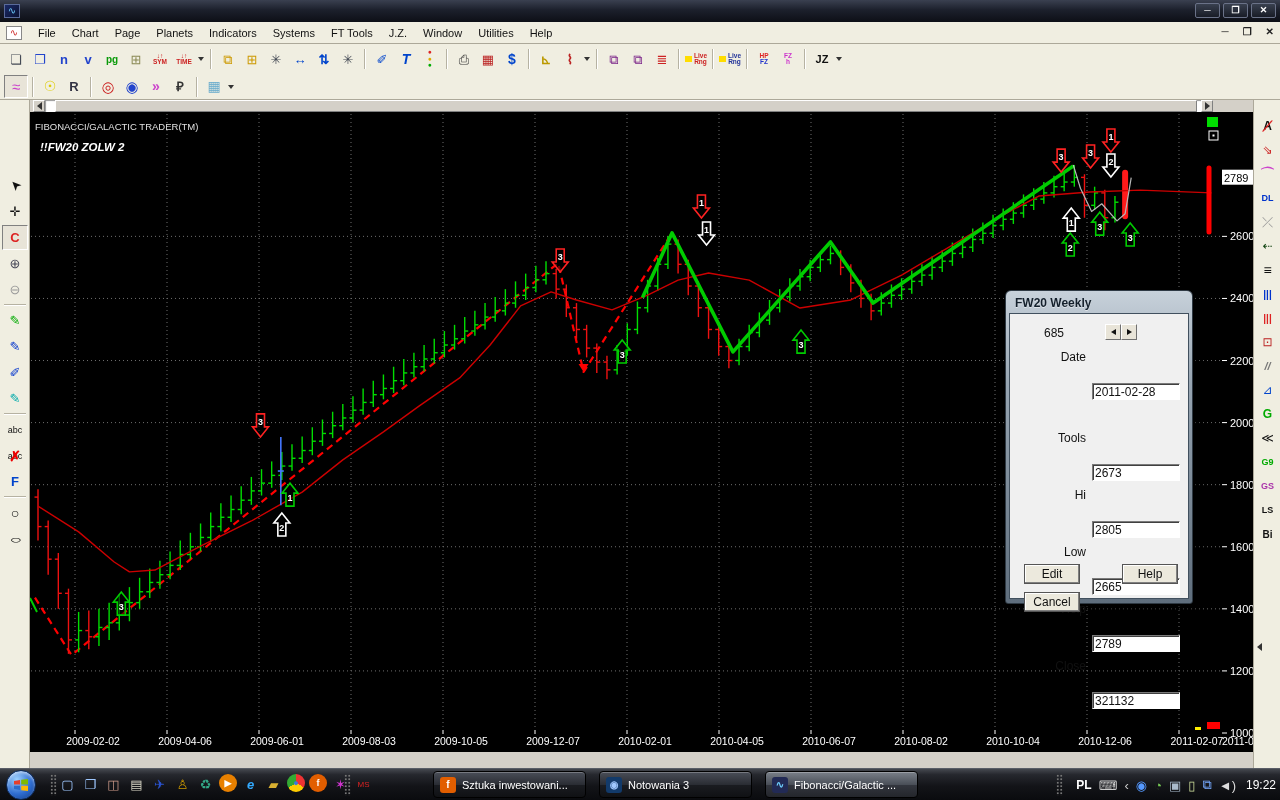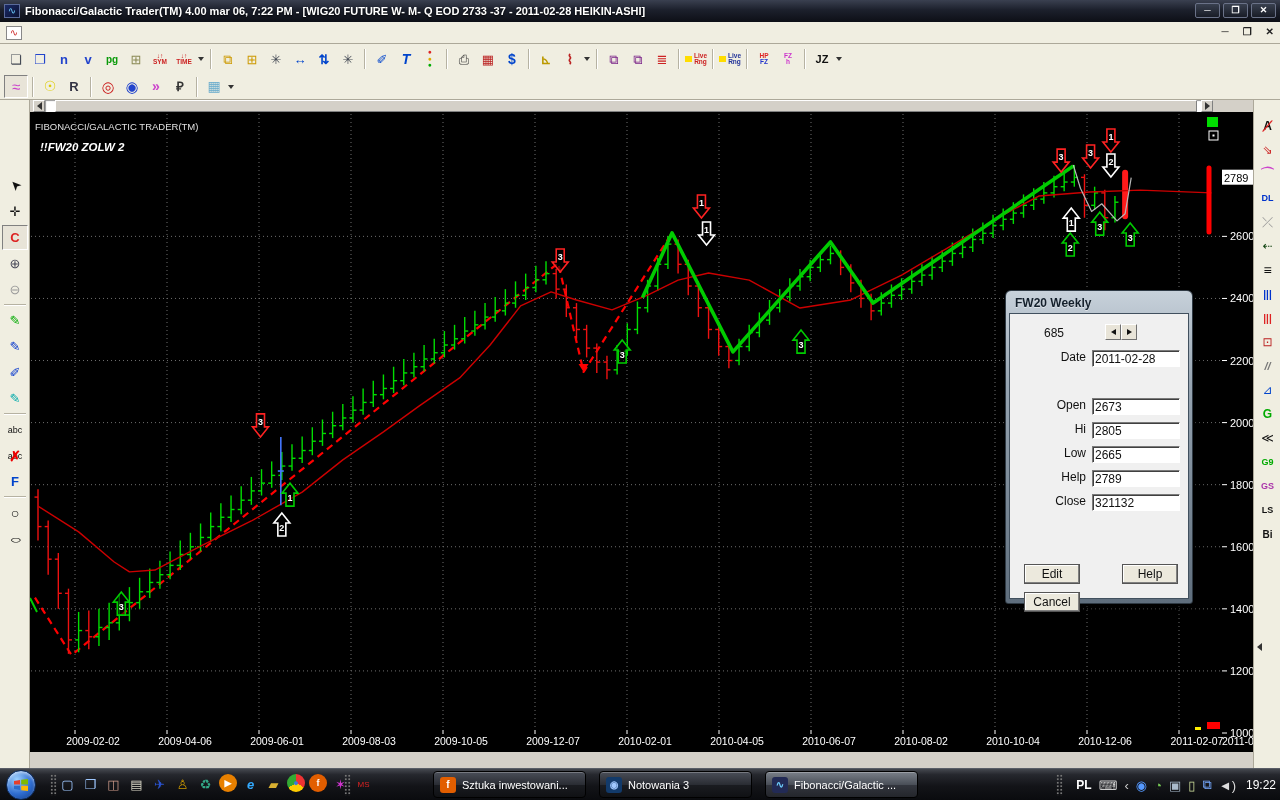--- a/index.html
+++ b/index.html
@@ -101,21 +101,21 @@
   .spin-btn { width:16px; height:16px; background:#e8e4d8; border:1px solid; border-color:#fff #707070 #707070 #fff;
     display:flex; align-items:center; justify-content:center; }
   .spin-btn .tri-left, .spin-btn .tri-right { border-right-color:#111; border-left-color:#111;
     border-top-width:3px; border-bottom-width:3px; }
   #fields { position:absolute; left:0; top:36px; width:100%; }
   .frow { display:flex; justify-content:flex-end; margin:0 8px 7px 0; }
   .frow.gap { margin-bottom:31px; }
   .flabel { font-size:12px; color:#111; margin-right:6px; }
   .finput { width:88px; height:17px; background:#fff; border:1px solid #7a7a7a;
     border-bottom-color:#fff; border-right-color:#fff; box-shadow:inset 1px 1px 0 #404040;
-    font-size:12px; font-family:"Liberation Sans",sans-serif; color:#111; padding:0 2px; }
+    font-size:12px; font-family:"Liberation Sans",sans-serif; color:#111; padding:0 2px;margin-top:33px; }
   .dbtn { position:absolute; width:56px; height:20px; background:#ece9dd; border:1px solid #555;
     box-shadow:inset -1px -1px 0 #808080, inset 1px 1px 0 #fff; font-size:12px; color:#111;
     text-align:center; line-height:18px; }
   #btn-exit { left:14px; top:250px; }
   #btn-edit { right:10px; top:250px; }
   #btn-cancel { left:14px; top:278px; }
 
   
   #taskbar { position:absolute; left:0; top:768px; width:1280px; height:32px;
     background:linear-gradient(180deg,#45484f 0%,#26282e 18%,#131418 55%,#0a0b0e 100%);
@@ -140,30 +140,42 @@
   #tray { position:absolute; right:4px; top:0; height:32px; display:flex; align-items:center; gap:7px; }
   .tray-ic { color:#d8dde4; font-size:13px; }
   #tray-lang { color:#fff; font-size:12px; font-weight:bold; }
   #tray-clock { color:#fff; font-size:12px; margin-left:3px; }
 </style>
 </head>
 <body>
 
 <div id="titlebar">
   <span id="app-icon">∿</span>
-  <span id="title-text">Fibonacci/Galactic Trader(TM) 4.00 mar 06,  7:22 PM - [WIG20 FUTURE W- M- Q EOD  2733    -37 - 2011-02-28 HEIKIN-ASHI]</span>
   <div id="win-controls">
       <div class="wbtn">─</div>
       <div class="wbtn">❐</div>
       <div class="wbtn">✕</div>
     </div>
 </div>
 
 <div id="menubar">
   <span id="mdi-icon">∿</span>
+  <div id="menu-items" style="display:flex;">
+      <span class="menu-item">File</span>
+      <span class="menu-item">Chart</span>
+      <span class="menu-item">Page</span>
+      <span class="menu-item">Planets</span>
+      <span class="menu-item">Indicators</span>
+      <span class="menu-item">Systems</span>
+      <span class="menu-item">FT Tools</span>
+      <span class="menu-item">J.Z.</span>
+      <span class="menu-item">Window</span>
+      <span class="menu-item">Utilities</span>
+      <span class="menu-item">Help</span>
+    </div>
   <div id="mdi-controls">
       <span>─</span>
       <span>❐</span>
       <span>✕</span>
     </div>
 </div>
 
 <div id="toolbar1">
     <div class="tbtn">
       <span style="color: rgb(68, 74, 85); display: inline-block;">❏</span>
@@ -916,21 +928,21 @@
               <span class="tri-right"></span>
             </div>
         </div>
       </div>
       <div id="fields">
           <div class="frow gap">
             <span class="flabel">Date</span>
             <input class="finput" value="2011-02-28" style="">
           </div>
           <div class="frow">
-            <span class="flabel">Open</span>
+            <span class="flabel">Tools</span>
             <input class="finput" value="2673" style="">
           </div>
           <div class="frow">
             <span class="flabel">Hi</span>
             <input class="finput" value="2805" style="">
           </div>
           <div class="frow">
             <span class="flabel">Low</span>
             <input class="finput" value="2665" style="">
           </div>

